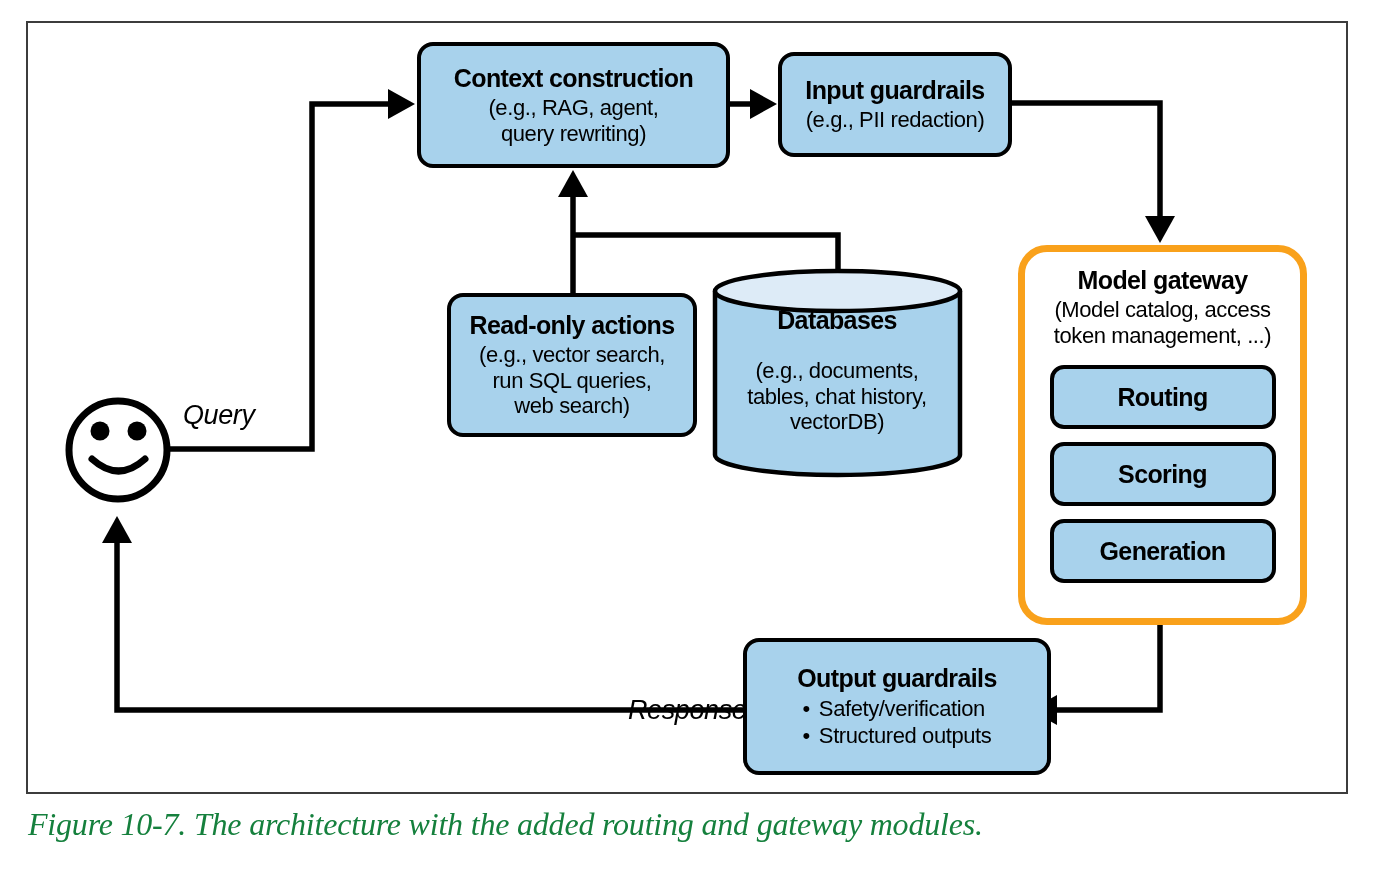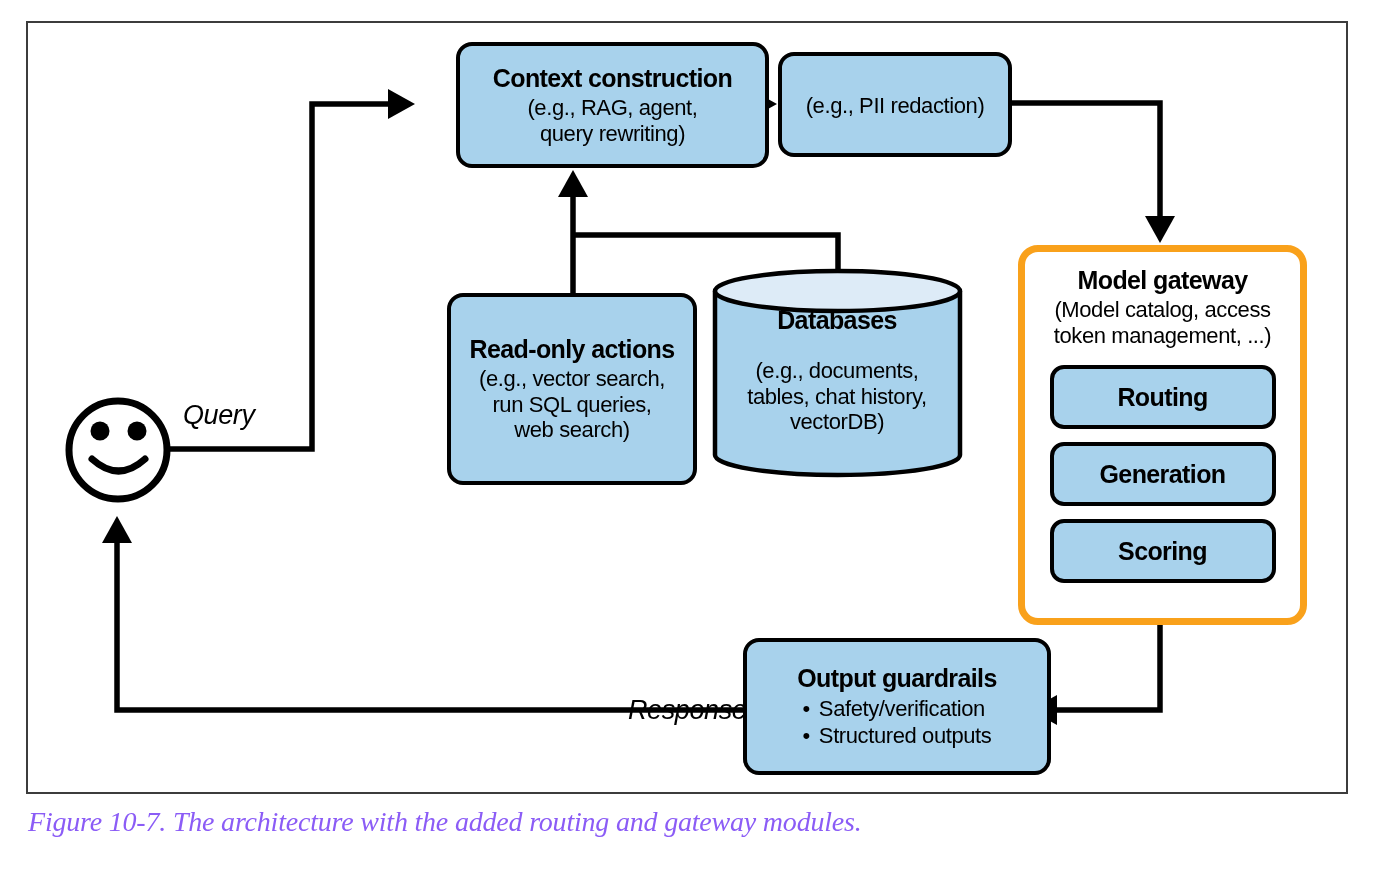--- a/index.html
+++ b/index.html
@@ -44,42 +44,42 @@
     letter-spacing: -0.6px;
     white-space: pre-line;
   }
   .node-sub {
     font-size: 22px;
     line-height: 1.16;
     letter-spacing: -0.4px;
     white-space: pre-line;
     margin-top: 3px;
   }
-  #node-context   { left: 417px; top: 42px;  width: 313px; height: 126px; margin-left: 39px; }
+  #node-context   { left: 417px; top: 42px;  width: 313px; height: 126px; }
   #node-input     { left: 778px; top: 52px;  width: 234px; height: 105px; }
-  #node-readonly  { left: 447px; top: 293px; width: 250px; height: 192px; }
+  #node-readonly  { left: 447px; top: 293px; width: 250px; height: 144px; }
   #node-output    { left: 743px; top: 638px; width: 308px; height: 137px; padding: 8px 0; }
   #node-output .bullets {
     margin-top: 4px;
     text-align: left;
     font-size: 22px;
     line-height: 1.22;
     letter-spacing: -0.4px;
   }
   .bullet-row { display: flex; align-items: baseline; }
   .bullet-glyph { margin-right: 9px; }
 
   #node-gateway {
     position: absolute;
     box-sizing: border-box;
     left: 1018px; top: 245px;
     width: 289px; height: 380px;
     background: #ffffff;
     border: 7px solid #f9a11b;
-    border-radius: 20px;
+    border-radius: 29px;
     display: flex;
     flex-direction: column;
     align-items: center;
     text-align: center;
     padding-top: 14px;
   }
   #node-gateway .modules {
     margin-top: 17px;
     display: flex;
     flex-direction: column;
@@ -113,23 +113,23 @@
     letter-spacing: -0.4px;
   }
   #label-query    { left: 183px; top: 400px; }
   #label-response { left: 628px; top: 695px; }
   #caption {
     position: absolute;
     left: 28px; top: 806px;
     width: 1330px;
     font-family: "Liberation Serif", serif;
     font-style: italic;
-    font-size: 28px;
+    font-size: 32px;
     letter-spacing: -0.2px;
-    color: #8b5cf6;
+    color: #15803d;
   }
 </style>
 </head>
 <body>
 
 <div id="stage">
 
   <div id="frame"></div>
 
   <svg id="connector-layer" viewBox="0 0 1388 894" xmlns="http://www.w3.org/2000/svg">
@@ -181,20 +181,21 @@
     </g>
   </svg>
 
   <div class="node" id="node-context">
     <div class="node-title">Context construction</div>
     <div class="node-sub">(e.g., RAG, agent,
 query rewriting)</div>
   </div>
 
   <div class="node" id="node-input">
+    <div class="node-title">Input guardrails</div>
     <div class="node-sub">(e.g., PII redaction)</div>
   </div>
 
   <div class="node" id="node-readonly">
     <div class="node-title">Read-only actions</div>
     <div class="node-sub">(e.g., vector search,
 run SQL queries,
 web search)</div>
   </div>
 
@@ -204,22 +205,22 @@
 tables, chat history,
 vectorDB)</div>
   </div>
 
   <div id="node-gateway">
     <div class="node-title">Model gateway</div>
     <div class="node-sub">(Model catalog, access
 token management, ...)</div>
     <div class="modules">
       <div class="module">Routing</div>
+      <div class="module">Scoring</div>
       <div class="module">Generation</div>
-      <div class="module">Scoring</div>
     </div>
   </div>
 
   <div class="node" id="node-output">
     <div class="node-title">Output guardrails</div>
     <div class="bullets">
       <div class="bullet-row">
         <span class="bullet-glyph">•</span>
         <span>Safety/verification</span>
       </div>

